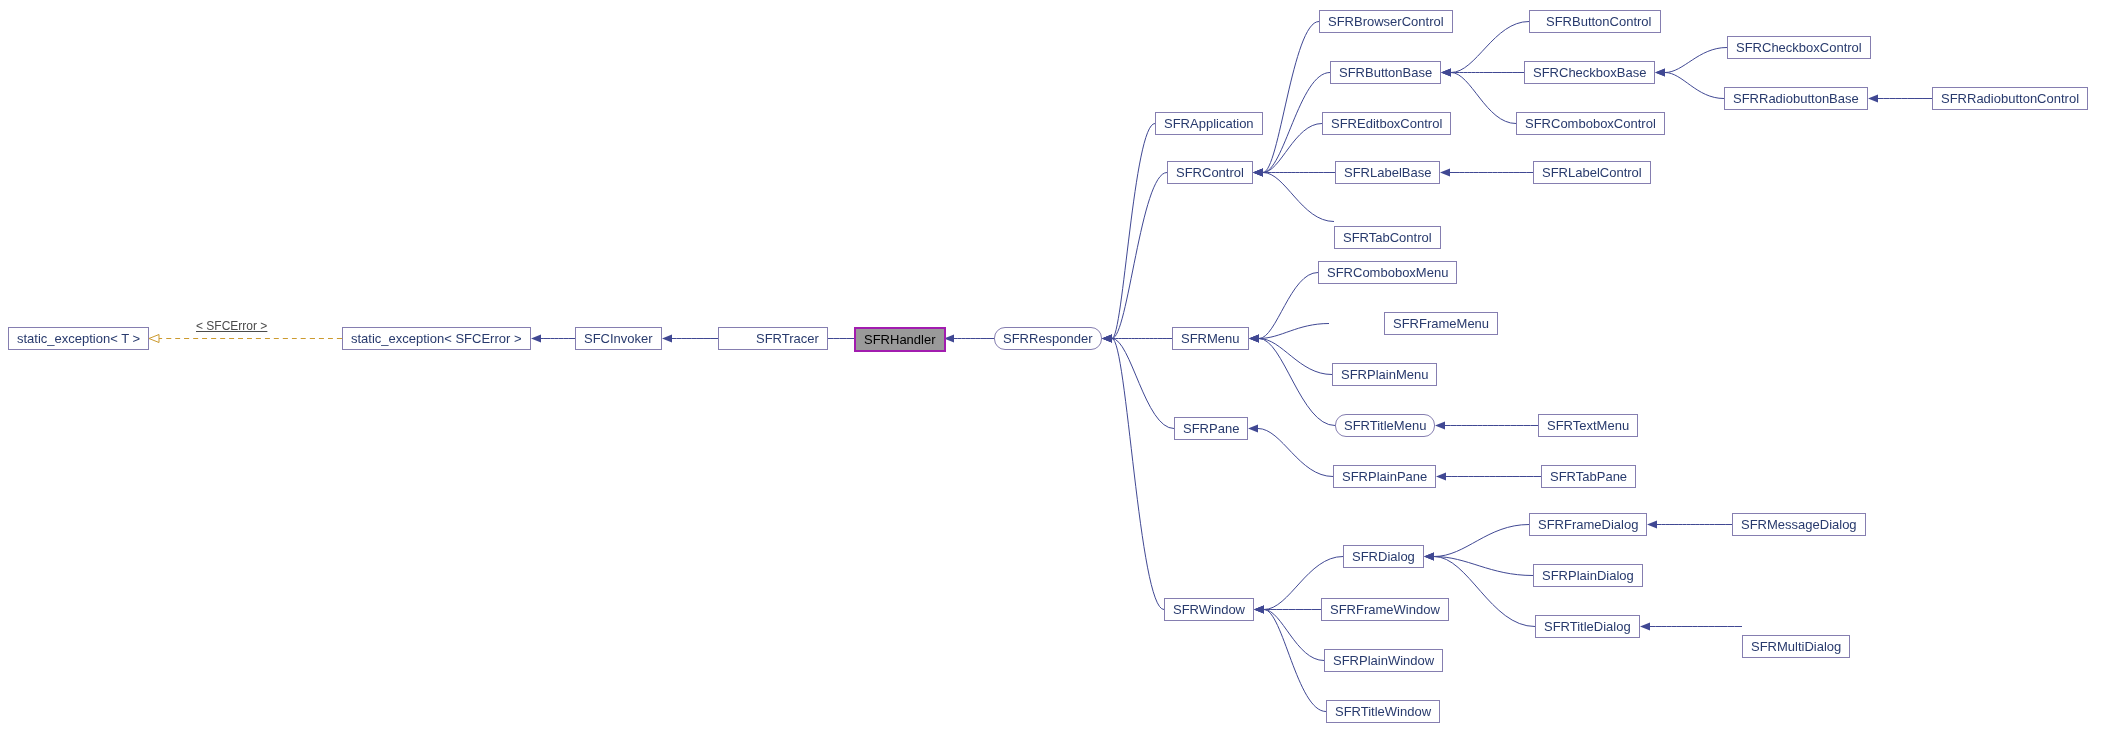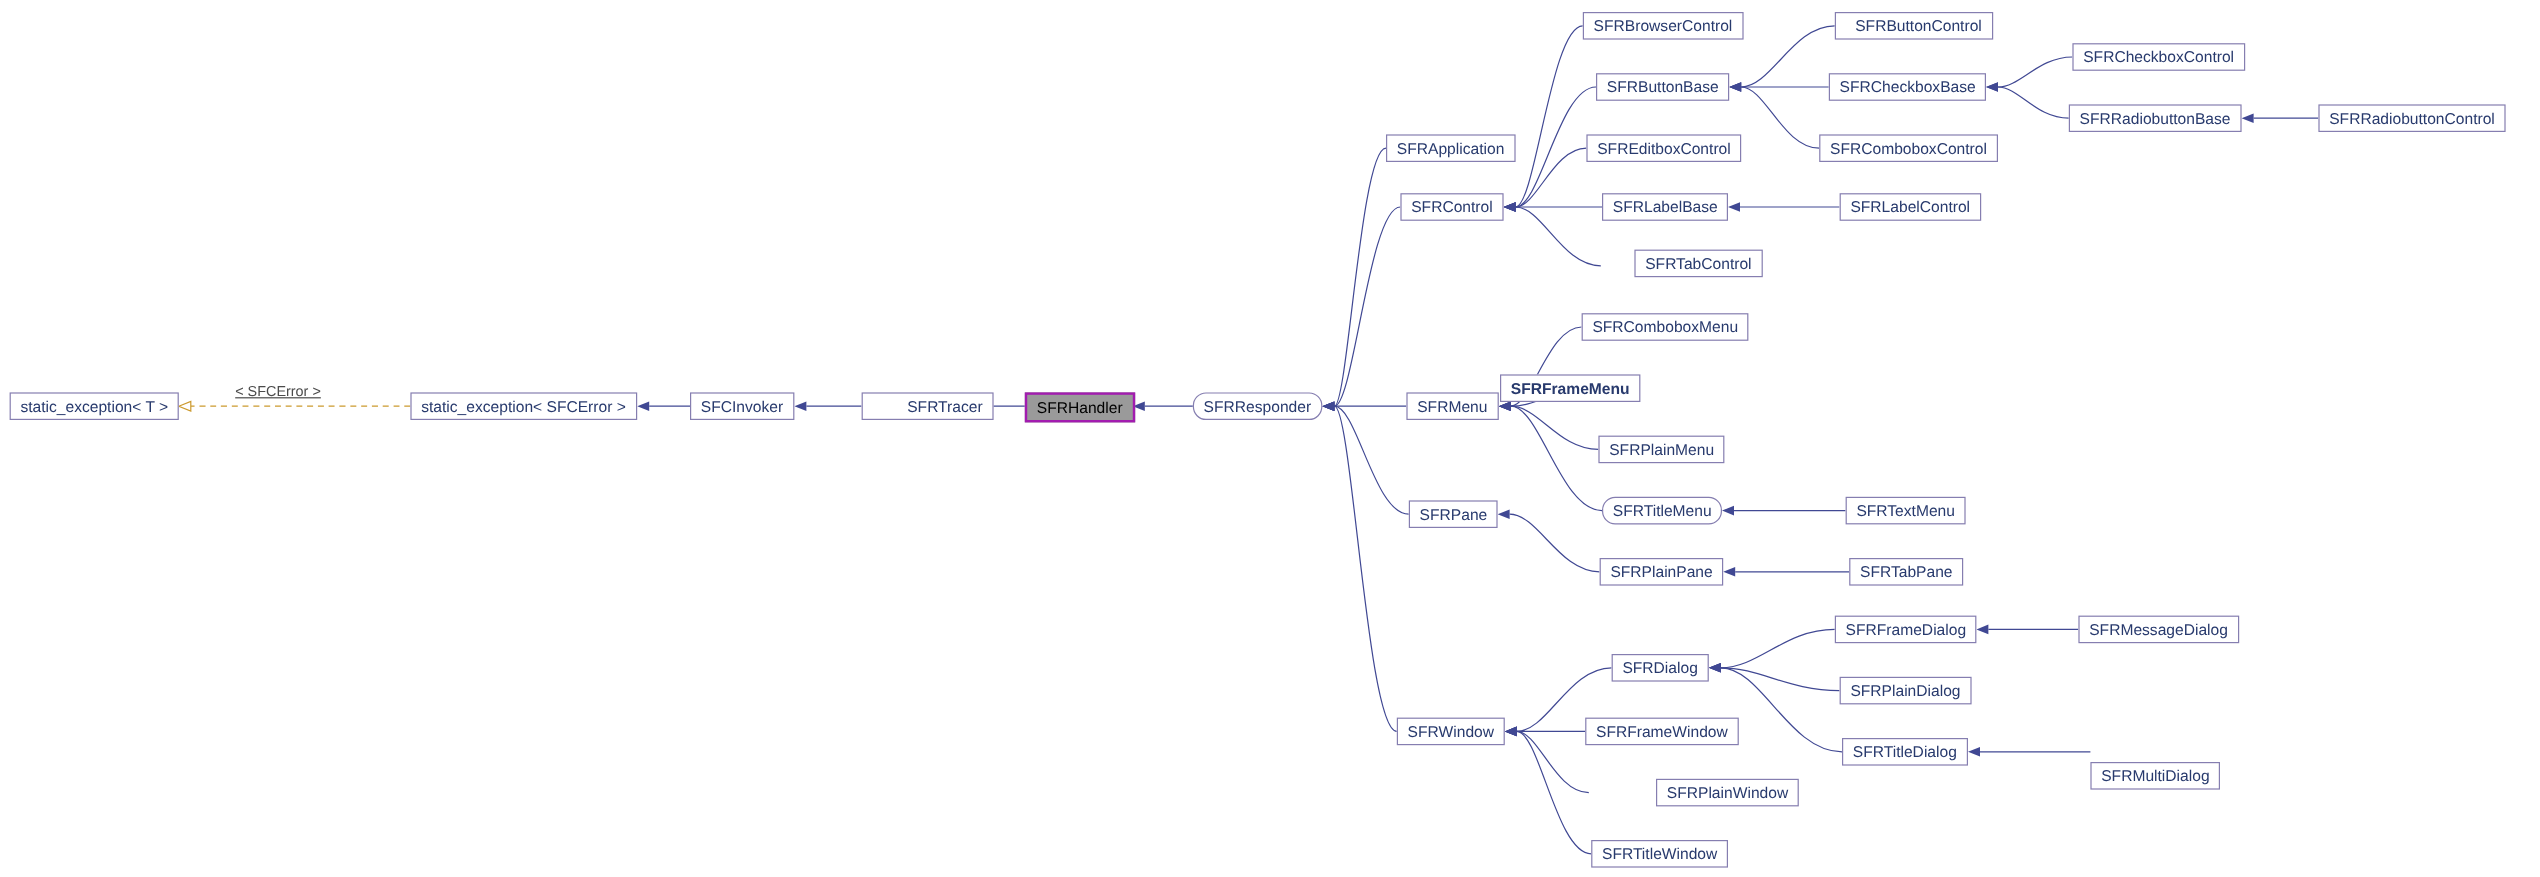--- a/index.html
+++ b/index.html
@@ -149,32 +149,32 @@
 <div id="SFRApplication" class="node" style="left:1155px; top:112px;">SFRApplication</div>
 <div id="SFRControl" class="node" style="left:1167px; top:161px;">SFRControl</div>
 <div id="SFRMenu" class="node" style="left:1172px; top:327px;">SFRMenu</div>
 <div id="SFRPane" class="node" style="left:1174px; top:417px;">SFRPane</div>
 <div id="SFRWindow" class="node" style="left:1164px; top:598px;">SFRWindow</div>
 
 <div id="SFRBrowserControl" class="node" style="left:1319px; top:10px;">SFRBrowserControl</div>
 <div id="SFRButtonBase" class="node" style="left:1330px; top:61px;">SFRButtonBase</div>
 <div id="SFREditboxControl" class="node" style="left:1322px; top:112px;">SFREditboxControl</div>
 <div id="SFRLabelBase" class="node" style="left:1335px; top:161px;">SFRLabelBase</div>
-<div id="SFRTabControl" class="node" style="left:1334px; top:208px;margin-left:28px;">SFRTabControl</div>
+<div id="SFRTabControl" class="node" style="left:1334px; top:226px;">SFRTabControl</div>
 
 <div id="SFRComboboxMenu" class="node" style="left:1318px; top:261px;">SFRComboboxMenu</div>
-<div id="SFRFrameMenu" class="node" style="left:1250px; top:312px;font-weight:bold;">SFRFrameMenu</div>
+<div id="SFRFrameMenu" class="node" style="left:1384px; top:312px;">SFRFrameMenu</div>
 <div id="SFRPlainMenu" class="node" style="left:1332px; top:363px;">SFRPlainMenu</div>
 <div id="SFRTitleMenu" class="node" style="left:1335px; top:414px;border-radius:11px;">SFRTitleMenu</div>
 
 <div id="SFRPlainPane" class="node" style="left:1333px; top:465px;">SFRPlainPane</div>
 
 <div id="SFRDialog" class="node" style="left:1343px; top:545px;">SFRDialog</div>
 <div id="SFRFrameWindow" class="node" style="left:1321px; top:598px;">SFRFrameWindow</div>
-<div id="SFRPlainWindow" class="node" style="left:1380px; top:649px;text-align:center;">SFRPlainWindow</div>
+<div id="SFRPlainWindow" class="node" style="left:1324px; top:649px;text-align:center;">SFRPlainWindow</div>
 <div id="SFRTitleWindow" class="node" style="left:1326px; top:700px;">SFRTitleWindow</div>
 
 <div id="SFRButtonControl" class="node" style="left:1529px; top:10px;padding-left:16px;">SFRButtonControl</div>
 <div id="SFRCheckboxBase" class="node" style="left:1524px; top:61px;">SFRCheckboxBase</div>
 <div id="SFRComboboxControl" class="node" style="left:1516px; top:112px;">SFRComboboxControl</div>
 <div id="SFRLabelControl" class="node" style="left:1533px; top:161px;">SFRLabelControl</div>
 
 <div id="SFRTextMenu" class="node" style="left:1538px; top:414px;">SFRTextMenu</div>
 <div id="SFRTabPane" class="node" style="left:1541px; top:465px;">SFRTabPane</div>
 

